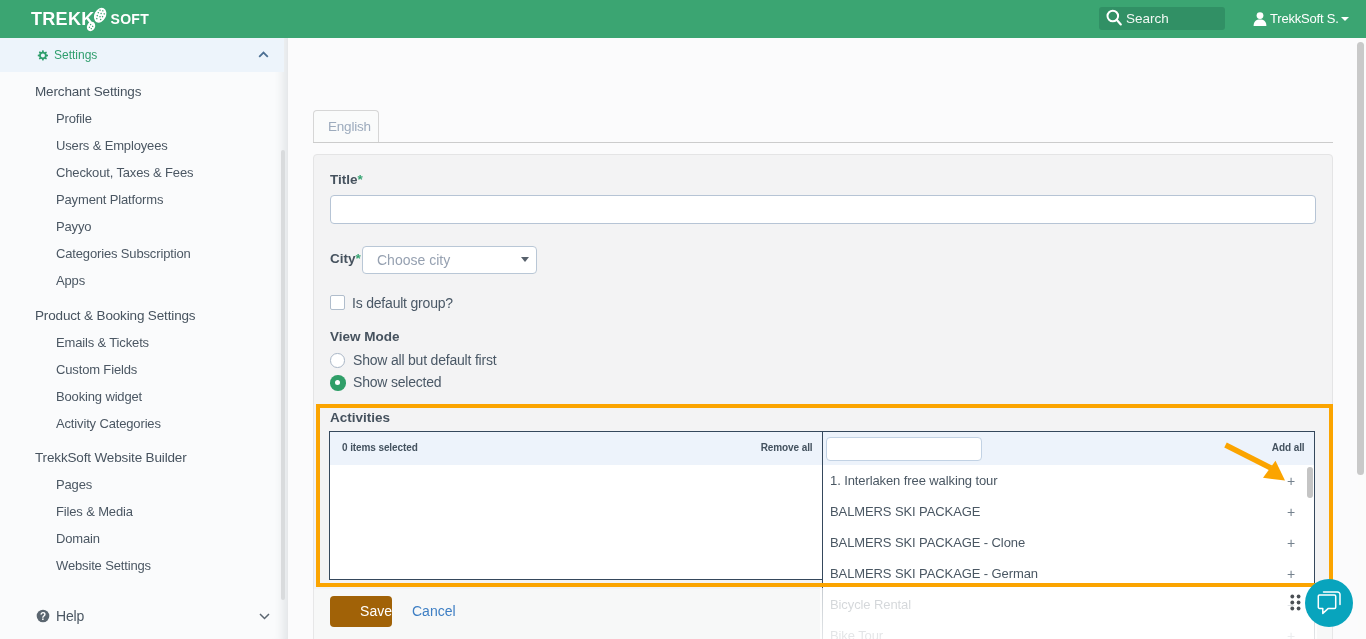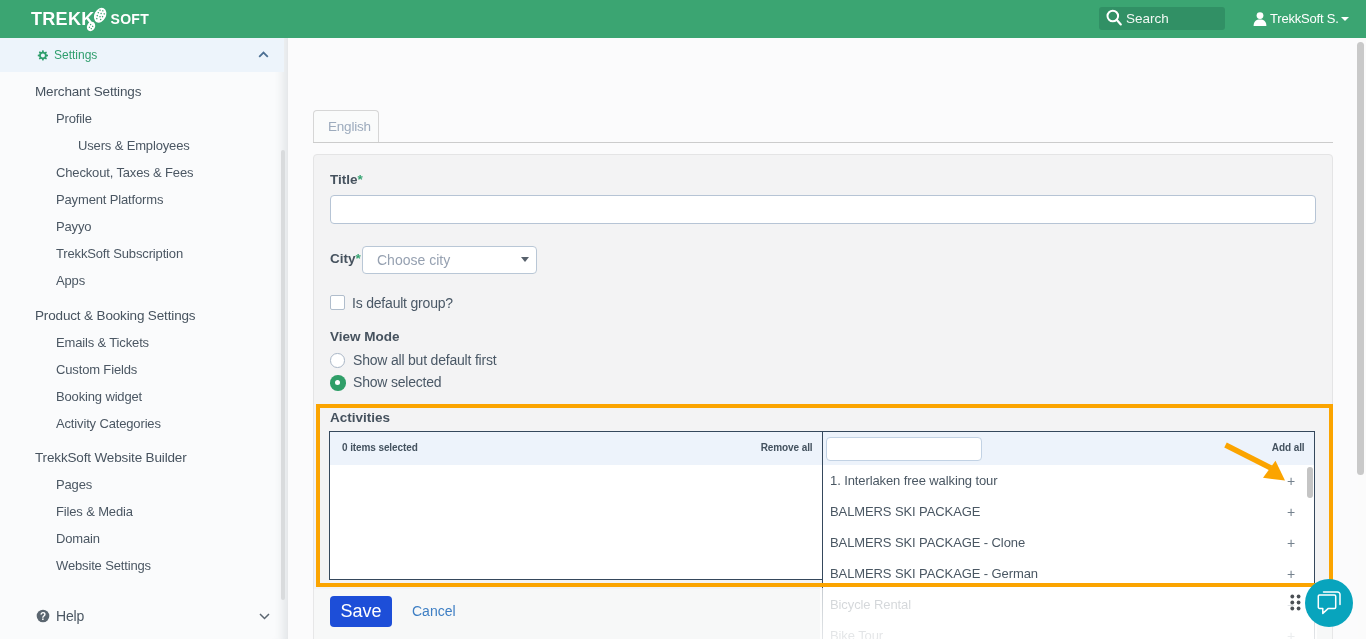--- a/index.html
+++ b/index.html
@@ -38,21 +38,21 @@
   #radio2 i{position:absolute;left:5.2px;top:5.2px;width:5px;height:5px;border-radius:50%;background:#fff;}
   
   .pane{background:#fff;border:1.5px solid #35485c;}
   .phead{position:absolute;left:0;top:0;right:0;height:32.5px;background:#edf3fb;}
   .ptxt{font-size:10px;font-weight:bold;color:#44525f;height:14px;line-height:14px;letter-spacing:-0.1px;}
   .item{font-size:13px;color:#4a5763;height:18px;line-height:18px;white-space:nowrap;letter-spacing:-0.1px;}
   .plus{font-size:14px;color:#75828e;height:18px;line-height:18px;}
   
   #obox{left:316px;top:404px;width:1009px;height:175px;border:4px solid #fba400;}
   
-  #save{left:330px;top:596px;width:62px;height:31px;background:#1d4ed8;border-radius:4px;color:#fff;font-size:18px;text-align:center;line-height:31px;}
+  #save{left:330px;top:596px;width:62px;height:31px;background:#a16207;border-radius:4px;color:#fff;font-size:14px;text-align:right;line-height:31px;}
   #cancel{left:412px;top:602px;font-size:14px;color:#3e7fc4;height:18px;line-height:18px;}
   #pagescroll{left:1358px;top:38px;width:8px;height:601px;background:#fbfbfb;}
   #pagethumb{left:1357px;top:42px;width:7px;height:433px;background:#c9c9c9;border-radius:4px;}
   #listthumb{left:1307px;top:467px;width:6px;height:31px;background:#c4c4c4;border-radius:3px;}
   #fadeoverlay{left:820px;top:588px;width:497px;height:51px;background:linear-gradient(rgba(255,255,255,0.72),rgba(255,255,255,0.86));}
   #chat{left:1305px;top:579px;width:48px;height:48px;border-radius:50%;background:#08a4bd;}
 </style>
 </head>
 <body>
 <div id="app">
@@ -101,25 +101,25 @@
   <svg class="abs" style="left:37px;top:50px" width="11" height="11" viewBox="0 0 14 14">
     <path fill="#2e9e6b" d="M14 7.8 V6.2 l-1.8-.4 a5.4 5.4 0 0 0-.5-1.2 l1-1.6 -1.2-1.2 -1.6 1 a5.4 5.4 0 0 0-1.2-.5 L8.3 0.4 H6.7 L6.3 2.2 a5.4 5.4 0 0 0-1.2.5 l-1.6-1 -1.2 1.2 1 1.6 a5.4 5.4 0 0 0-.5 1.2 L1 6.2 v1.6 l1.8.4 a5.4 5.4 0 0 0 .5 1.2 l-1 1.6 1.2 1.2 1.6-1 a5.4 5.4 0 0 0 1.2.5 l.4 1.8 h1.6 l.4-1.8 a5.4 5.4 0 0 0 1.2-.5 l1.6 1 1.2-1.2 -1-1.6 a5.4 5.4 0 0 0 .5-1.2 Z M7.5 9.6 a2.6 2.6 0 1 1 0-5.2 a2.6 2.6 0 0 1 0 5.2 Z"></path>
   </svg>
   <div class="abs" style="left:54px;top:46px;font-size:12px;color:#2f9e6d;height:18px;line-height:18px;">Settings</div>
   <svg class="abs" style="left:258px;top:51px" width="11" height="7" viewBox="0 0 11 7">
     <path d="M1.2 5.8 L5.5 1.6 L9.8 5.8" fill="none" stroke="#4c6f93" stroke-width="1.8"></path>
   </svg>
   <div id="navitems">
       <div class="abs sgroup" style="left: 35px; top: 82.5px;">Merchant Settings</div>
       <div class="abs snav" style="left: 56px; top: 110px;">Profile</div>
-      <div class="abs snav" style="left: 56px; top: 137px; margin-left: 22px;">Users &amp; Employees</div>
+      <div class="abs snav" style="left: 56px; top: 137px;">Users &amp; Employees</div>
       <div class="abs snav" style="left: 56px; top: 164px;">Checkout, Taxes &amp; Fees</div>
       <div class="abs snav" style="left: 56px; top: 191px;">Payment Platforms</div>
       <div class="abs snav" style="left: 56px; top: 218px;">Payyo</div>
-      <div class="abs snav" style="left: 56px; top: 245px;">TrekkSoft Subscription</div>
+      <div class="abs snav" style="left: 56px; top: 245px;">Categories Subscription</div>
       <div class="abs snav" style="left: 56px; top: 272px;">Apps</div>
       <div class="abs sgroup" style="left: 35px; top: 306.5px;">Product &amp; Booking Settings</div>
       <div class="abs snav" style="left: 56px; top: 334px;">Emails &amp; Tickets</div>
       <div class="abs snav" style="left: 56px; top: 361px;">Custom Fields</div>
       <div class="abs snav" style="left: 56px; top: 388px;">Booking widget</div>
       <div class="abs snav" style="left: 56px; top: 415px;">Activity Categories</div>
       <div class="abs sgroup" style="left: 35px; top: 449px;">TrekkSoft Website Builder</div>
       <div class="abs snav" style="left: 56px; top: 476px;">Pages</div>
       <div class="abs snav" style="left: 56px; top: 503px;">Files &amp; Media</div>
       <div class="abs snav" style="left: 56px; top: 530px;">Domain</div>

